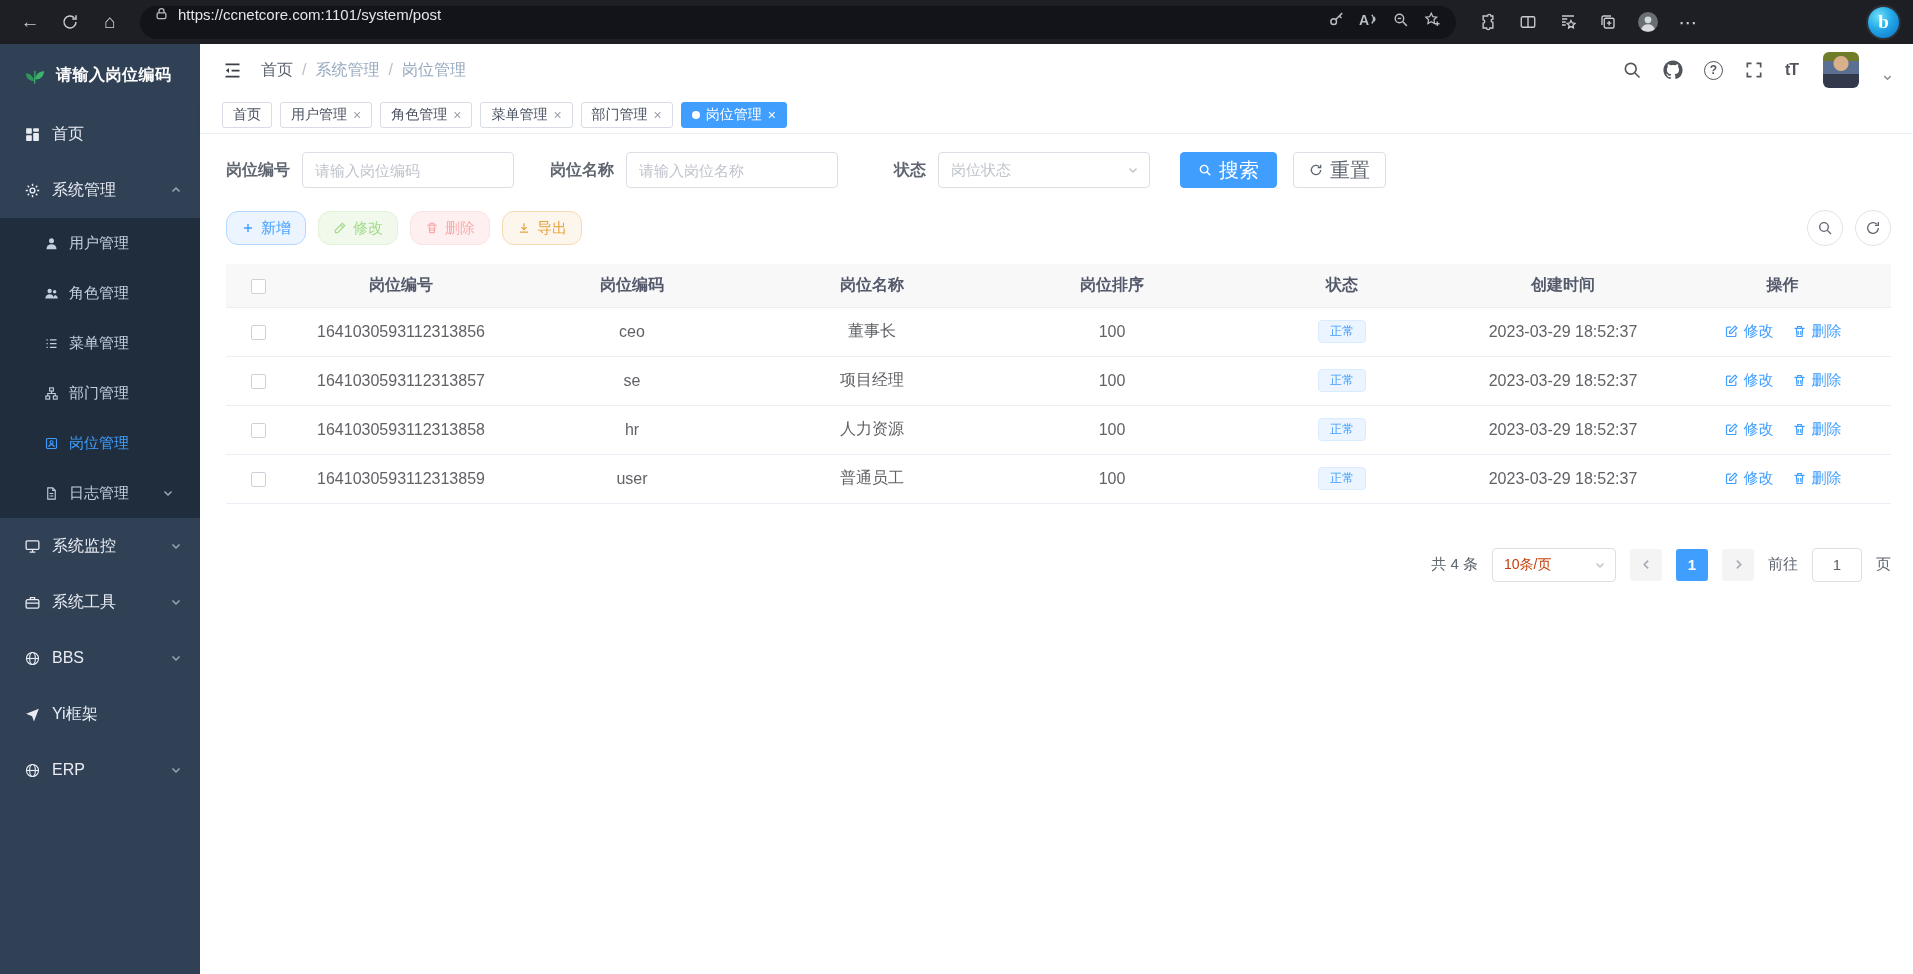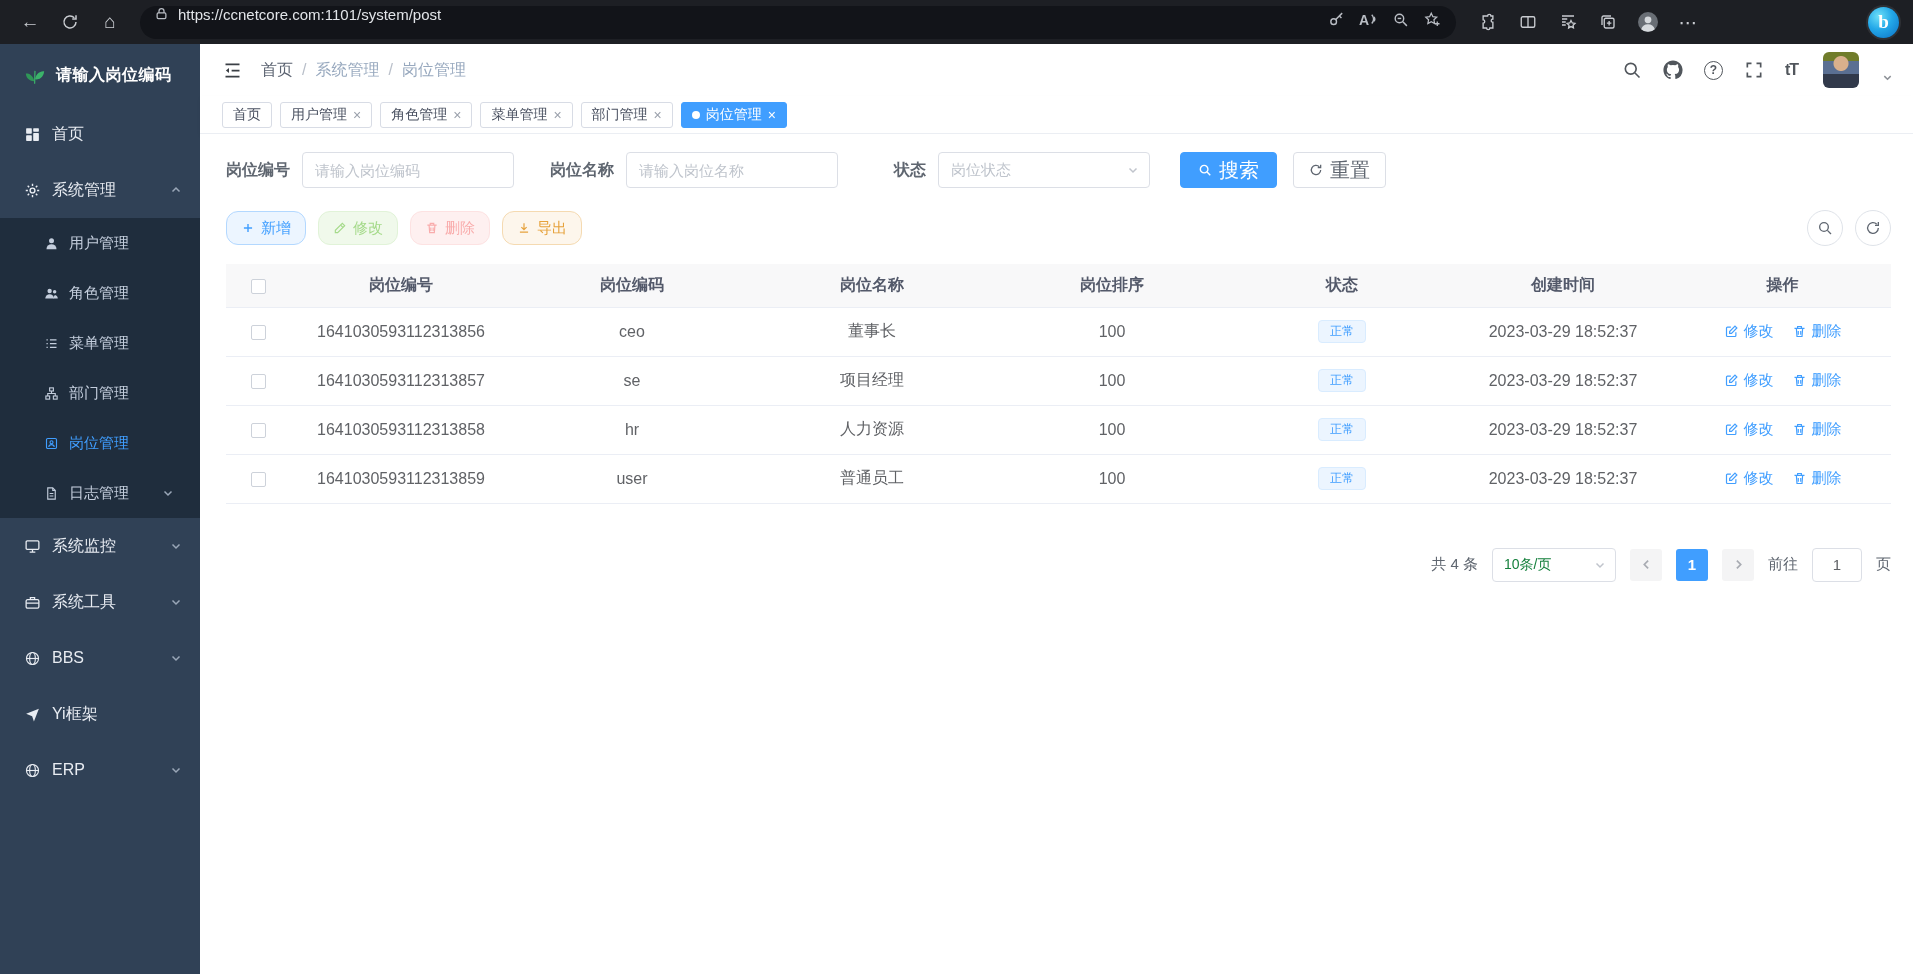--- a/index.html
+++ b/index.html
@@ -93,21 +93,21 @@
   table.grid { margin-top:18px; width:100%; border-collapse:collapse; table-layout:fixed; }
   .grid th { height:43px; background:#f8f8f9; color:#53596a; font-size:16px; font-weight:700; border-bottom:1px solid #ebeef5; text-align:center; }
   .grid td { height:49px; border-bottom:1px solid #ebeef5; color:#606266; font-size:16px; text-align:center; }
   .cb { appearance:none; -webkit-appearance:none; width:15px; height:15px; border:1px solid #cdd2da; border-radius:2px; background:#fff; cursor:pointer; vertical-align:middle; }
   .badge { display:inline-block; padding:4px 11px; background:#ecf5ff; border:1px solid #d9ecff; color:#409eff; border-radius:4px; font-size:12px; line-height:1.1; }
   .ops { display:flex; align-items:center; justify-content:center; gap:18px; }
   .oplink { display:flex; align-items:center; gap:5px; color:#409eff; font-size:15px; cursor:pointer; }
   .oplink svg { width:15px; height:15px; }
 
   .pager { margin-top:44px; display:flex; align-items:center; justify-content:flex-end; gap:14px; color:#5f6670; font-size:15px; padding-right:0; }
-  .psize { width:124px; height:34px; border:1px solid #dcdfe6; border-radius:4px; display:flex; align-items:center; justify-content:space-between; padding:0 9px 0 11px; font-size:14px; color:#15803d; cursor:pointer; }
+  .psize { width:124px; height:34px; border:1px solid #dcdfe6; border-radius:4px; display:flex; align-items:center; justify-content:space-between; padding:0 9px 0 11px; font-size:14px; color:#c2410c; cursor:pointer; }
   .pbtn { width:32px; height:32px; border-radius:3px; background:#f4f4f5; display:flex; align-items:center; justify-content:center; color:#a8abb2; cursor:pointer; }
   .pcur { width:32px; height:32px; border-radius:3px; background:#409eff; color:#fff; display:flex; align-items:center; justify-content:center; font-weight:700; cursor:pointer; }
   .goto-input { width:50px; height:34px; border:1px solid #dcdfe6; border-radius:4px; text-align:center; font-size:15px; color:#606266; outline:none; font-family:inherit; }
 </style>
 </head>
 <body>
 
 <div class="screen">
 
   <div class="chrome">

